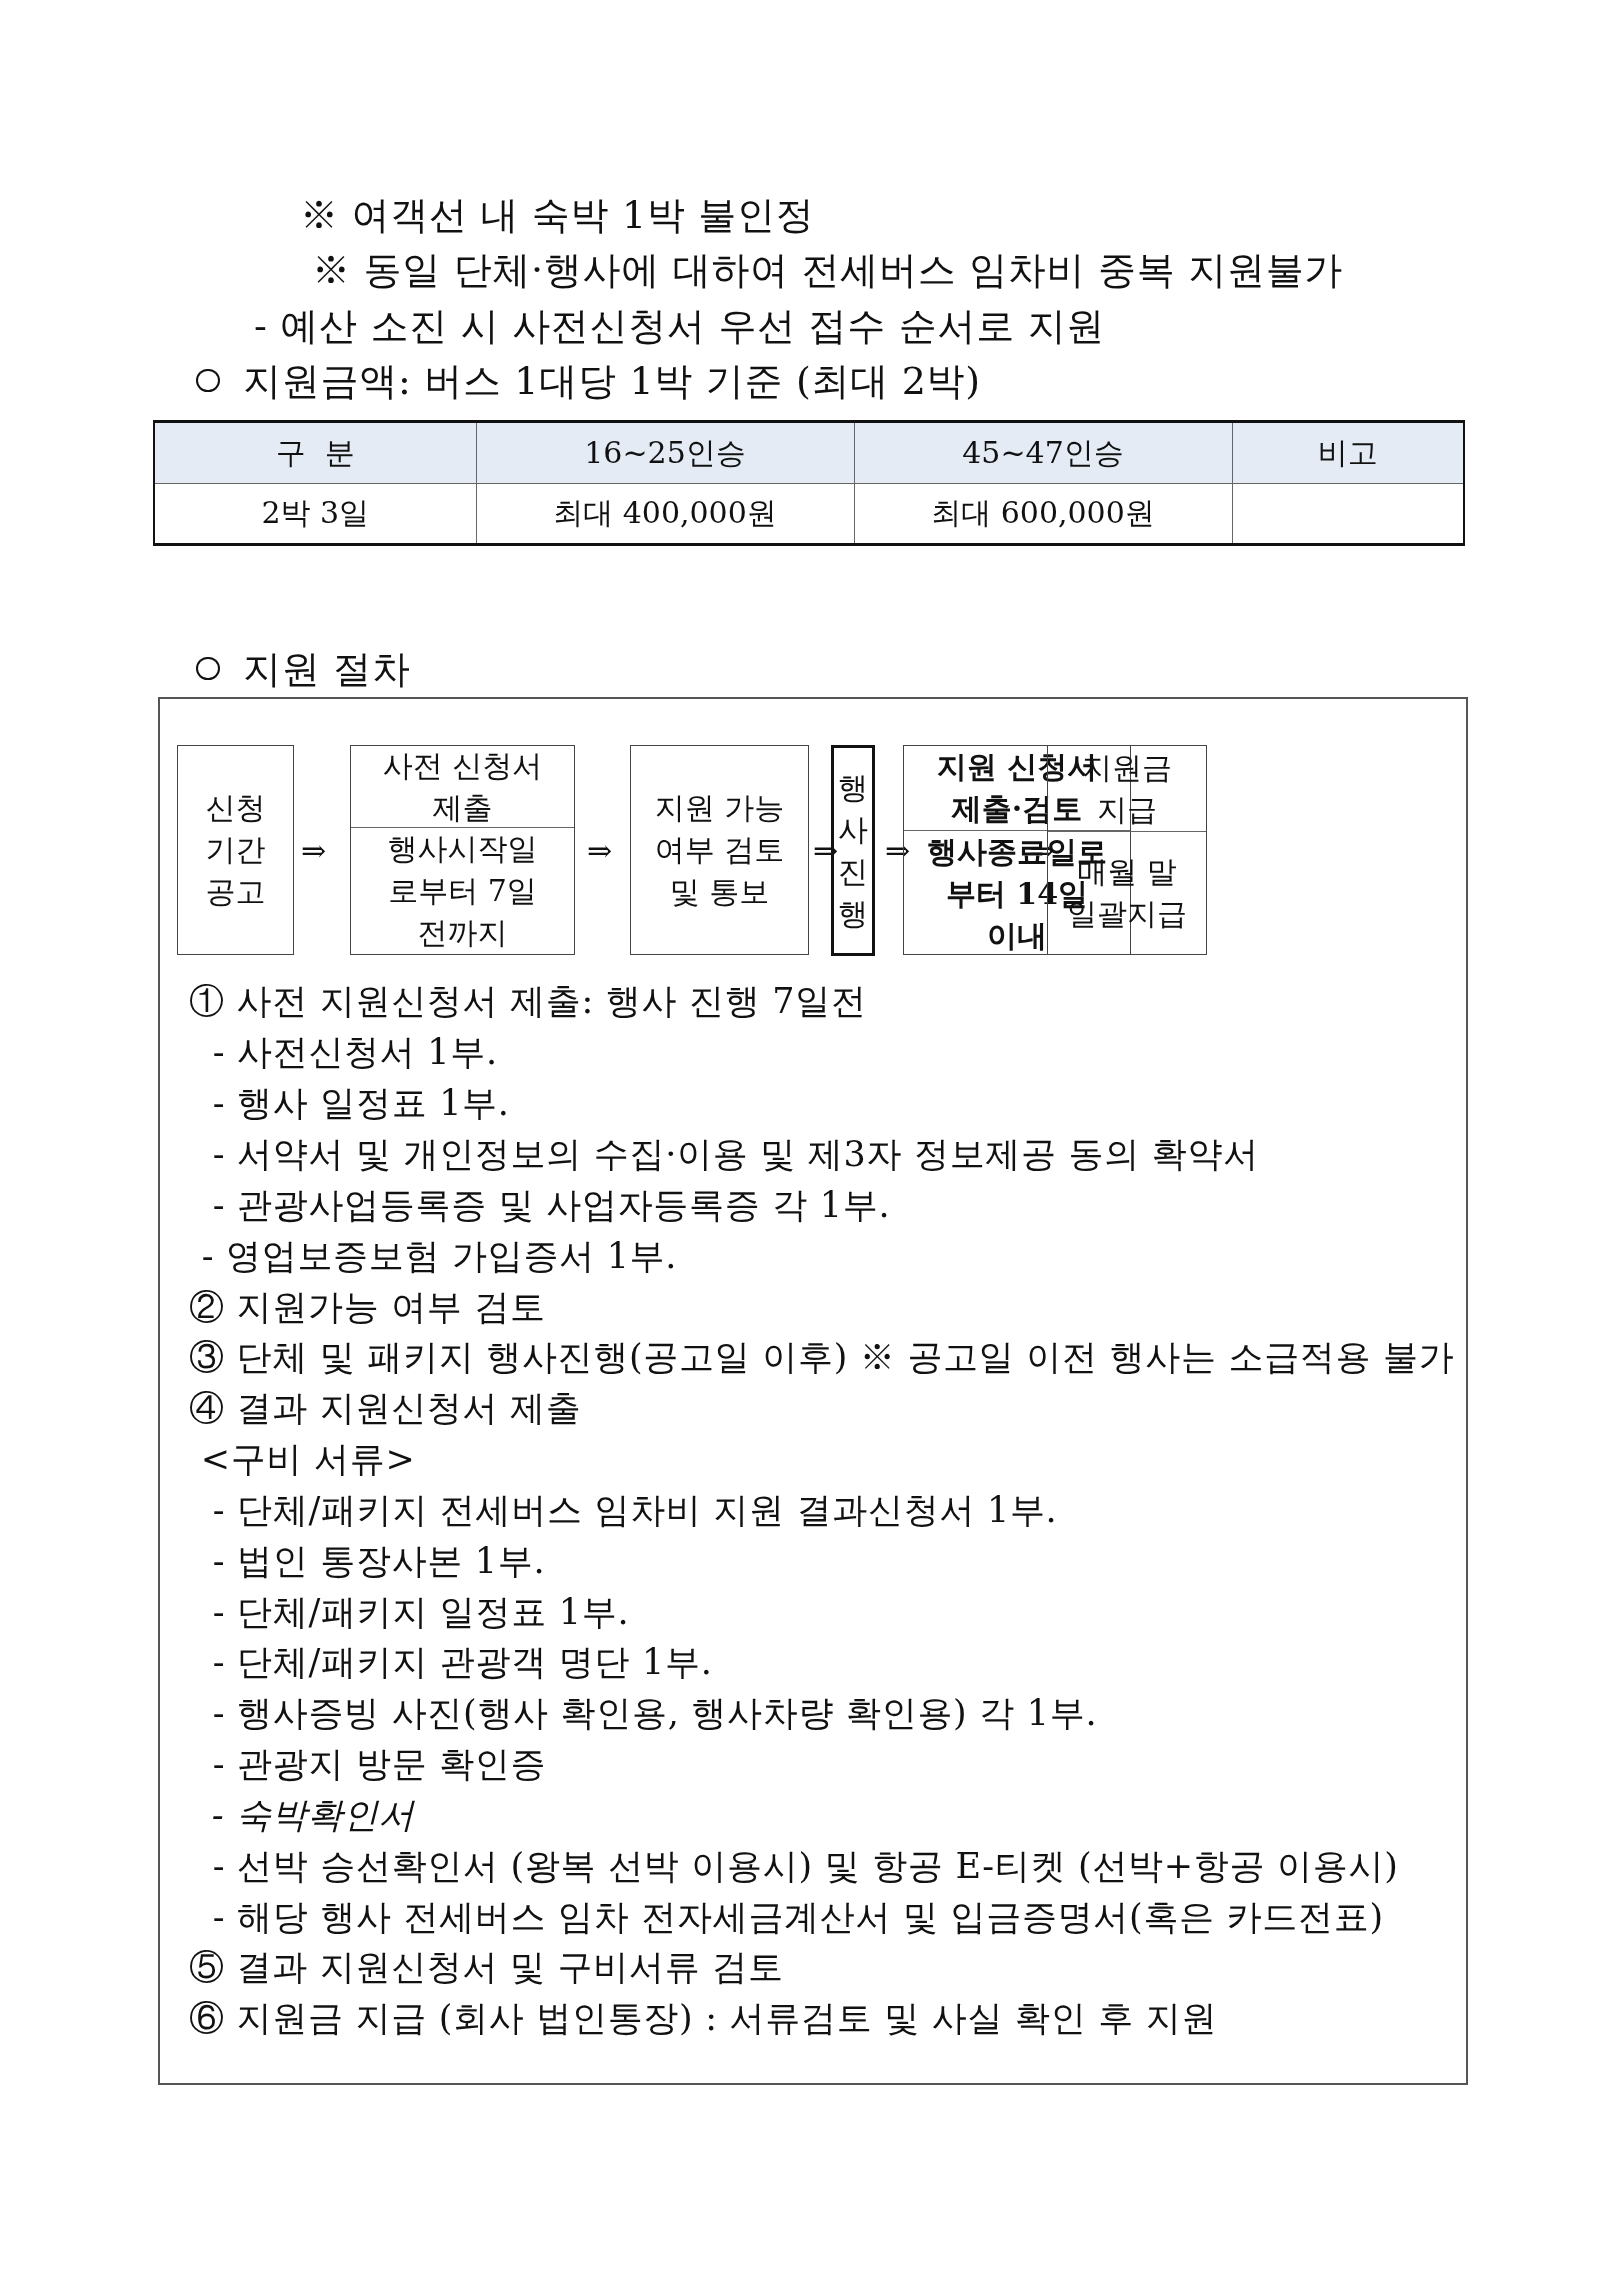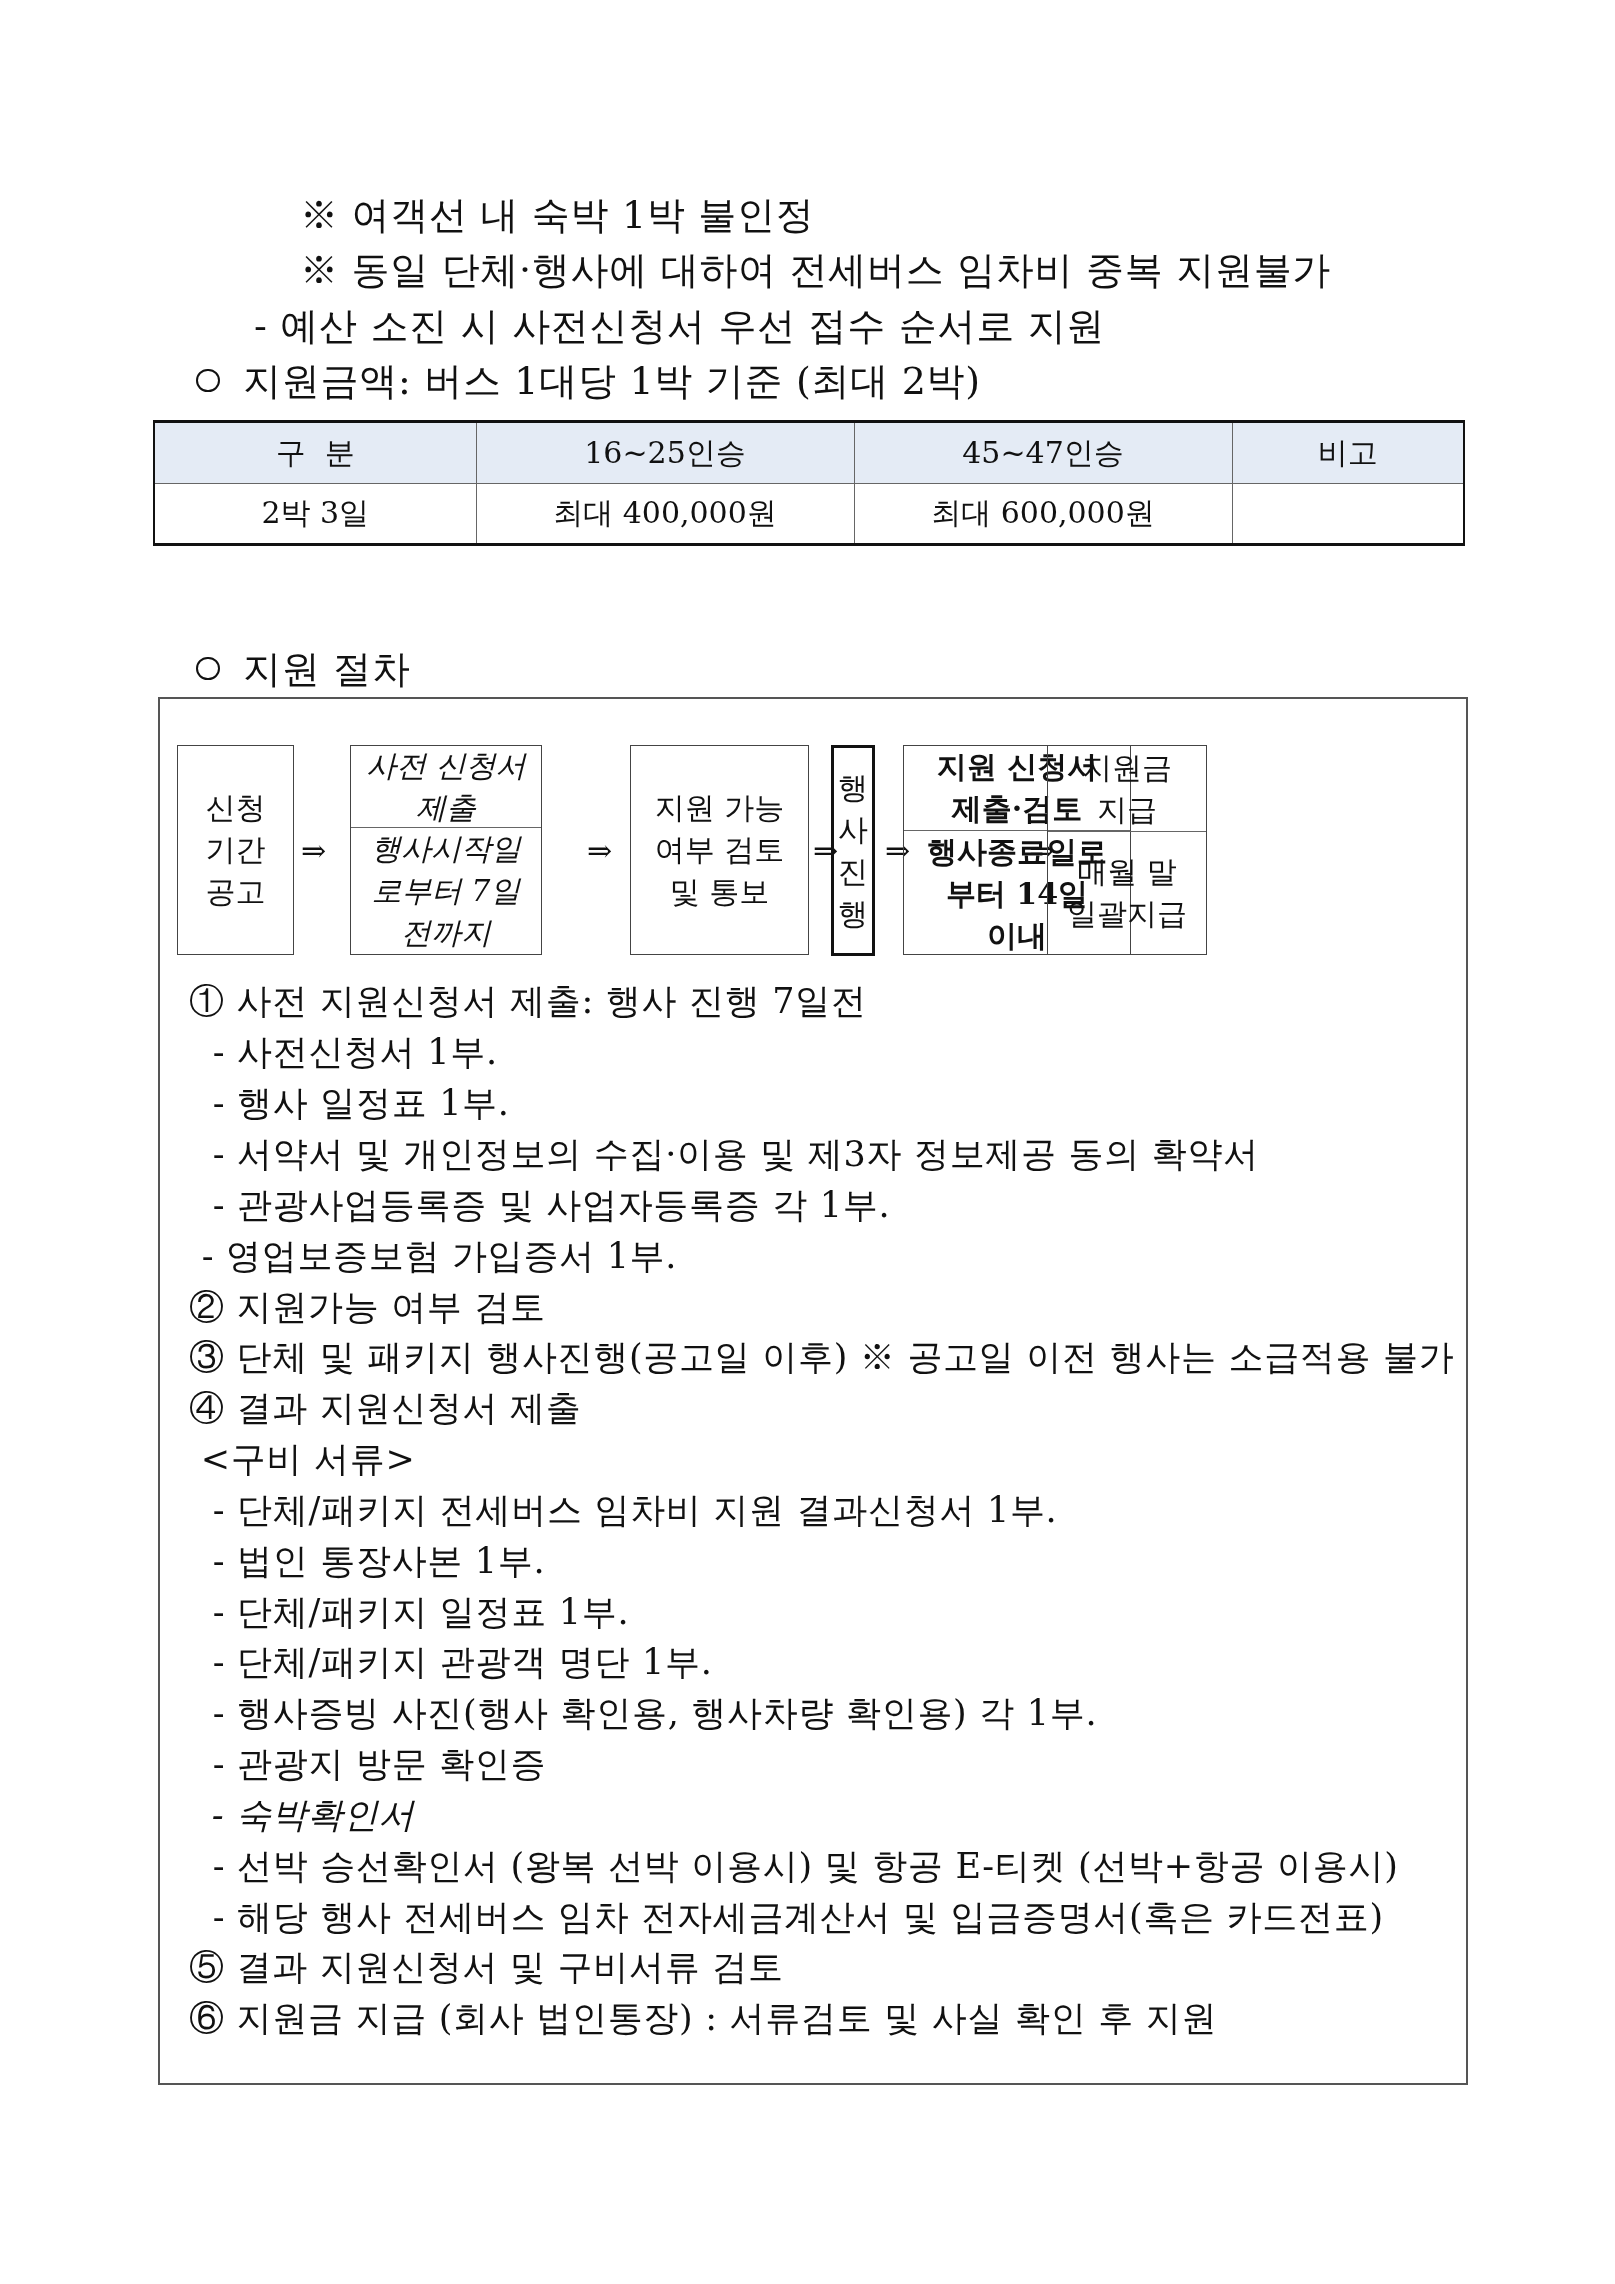--- a/index.html
+++ b/index.html
@@ -16,21 +16,21 @@
       overflow: hidden;
     }
     .line {
       position: absolute;
       font-size: 38px;
       line-height: 52px;
       white-space: nowrap;
       letter-spacing: 0.7px;
     }
     .note1 { left: 300px; top: 189px; }
-    .note2 { left: 300px; top: 244px; }
+    .note2 { left: 312px; top: 244px; }
     .dash1 { left: 254px; top: 300px; }
     .sec1  { left: 196px; top: 355px; }
     .sec2  { left: 196px; top: 643px; }
     .bullet {
       display: inline-block;
       width: 19.6px; height: 19.6px;
       border: 2.6px solid #111;
       border-radius: 50%;
       vertical-align: middle;
       margin-right: 23.5px;
@@ -142,21 +142,21 @@
 
 <div class="flow-box" style="left:177px;top:745px;width:117px;height:210px;">
   <div class="flow-cell" style="flex:1;">
     <div>신청</div>
     <div>기간</div>
     <div>공고</div>
   </div>
 </div>
 <div class="arrow" style="left:301px;top:831px;">⇒</div>
 
-<div class="flow-box" style="left:350px;top:745px;width:192px;height:210px;font-style:italic;">
+<div class="flow-box" style="left:350px;top:745px;width:225px;height:210px;">
   <div class="flow-cell top" style="height:81px;">
     <div>사전 신청서</div>
     <div>제출</div>
   </div>
   <div class="flow-cell" style="flex:1;">
     <div>행사시작일</div>
     <div>로부터 7일</div>
     <div>전까지</div>
   </div>
 </div>

